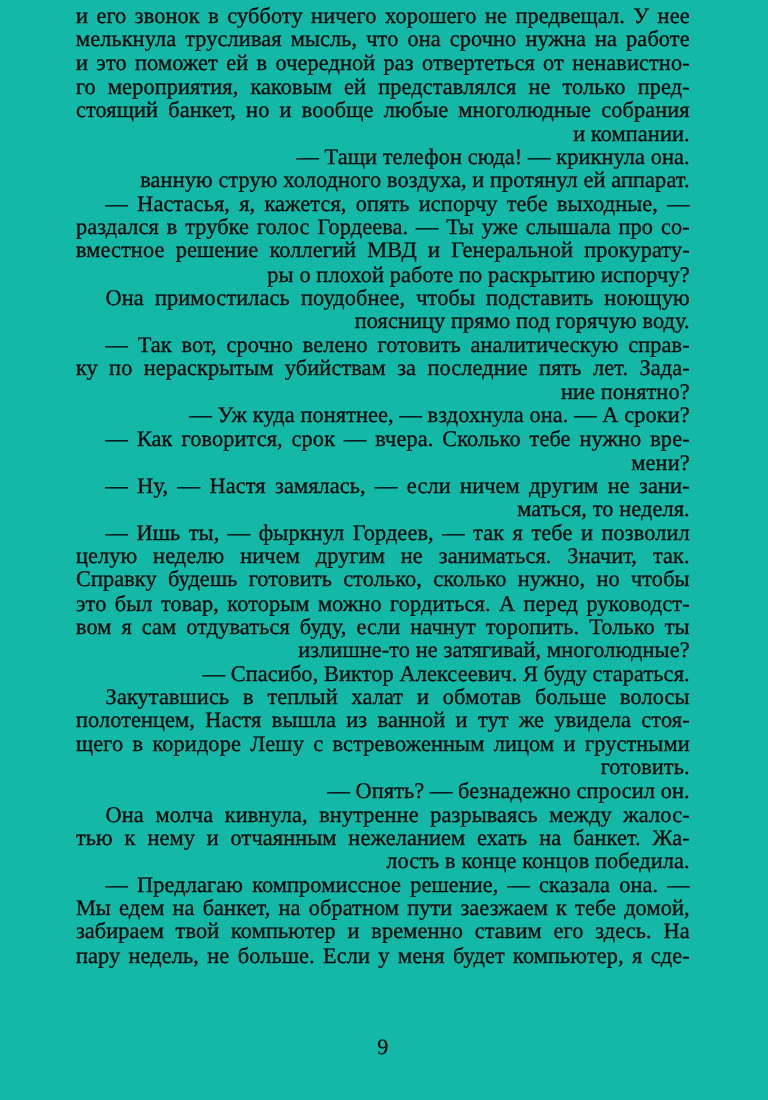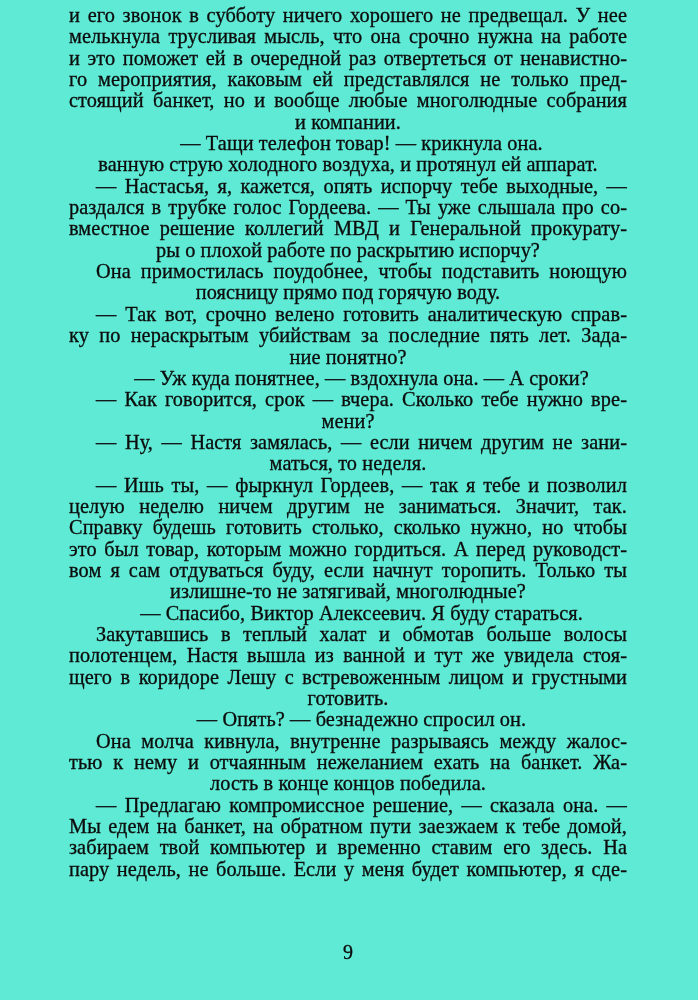--- a/index.html
+++ b/index.html
@@ -11,39 +11,39 @@
     height: 1000px;
     background: #ffffff;
     position: relative;
     overflow: hidden;
     font-family: "Liberation Serif", "DejaVu Serif", serif;
     color: #0c0c0c;
   }
   .page {
     position: absolute;
     inset: 0;
-    background: #5eead4;
+    background: #14b8a6;
   }
   .text-block {
     position: absolute;
     left: 69px;
     top: 5px;
     width: 558px;
     font-size: 20.3px;
     line-height: 21.35px;
     -webkit-text-stroke: 0.32px currentColor;
     letter-spacing: 0.1px;
   }
   .paragraph {
     margin: 0;
     padding: 0;
   }
   .line {
     white-space: nowrap;
-    text-align: center;
+    text-align: right;
   }
   .line.just {
     text-align: justify;
     text-align-last: justify;
   }
   .line.indent {
     text-indent: 27px;
   }
   .page-number {
     position: absolute;
@@ -62,21 +62,21 @@
   <div class="text-block">
       <div class="paragraph">
         <div class="line just">и его звонок в субботу ничего хорошего не предвещал. У нее</div>
         <div class="line just">мелькнула трусливая мысль, что она срочно нужна на работе</div>
         <div class="line just">и это поможет ей в очередной раз отвертеться от ненавистно-</div>
         <div class="line just">го мероприятия, каковым ей представлялся не только пред-</div>
         <div class="line just">стоящий банкет, но и вообще любые многолюдные собрания</div>
         <div class="line">и компании.</div>
       </div>
       <div class="paragraph">
-        <div class="line indent">— Тащи телефон товар! — крикнула она.</div>
+        <div class="line indent">— Тащи телефон сюда! — крикнула она.</div>
       </div>
       <div class="paragraph">
         <div class="line">ванную струю холодного воздуха, и протянул ей аппарат.</div>
       </div>
       <div class="paragraph">
         <div class="line just indent">— Настасья, я, кажется, опять испорчу тебе выходные, —</div>
         <div class="line just">раздался в трубке голос Гордеева. — Ты уже слышала про со-</div>
         <div class="line just">вместное решение коллегий МВД и Генеральной прокурату-</div>
         <div class="line">ры о плохой работе по раскрытию испорчу?</div>
       </div>

